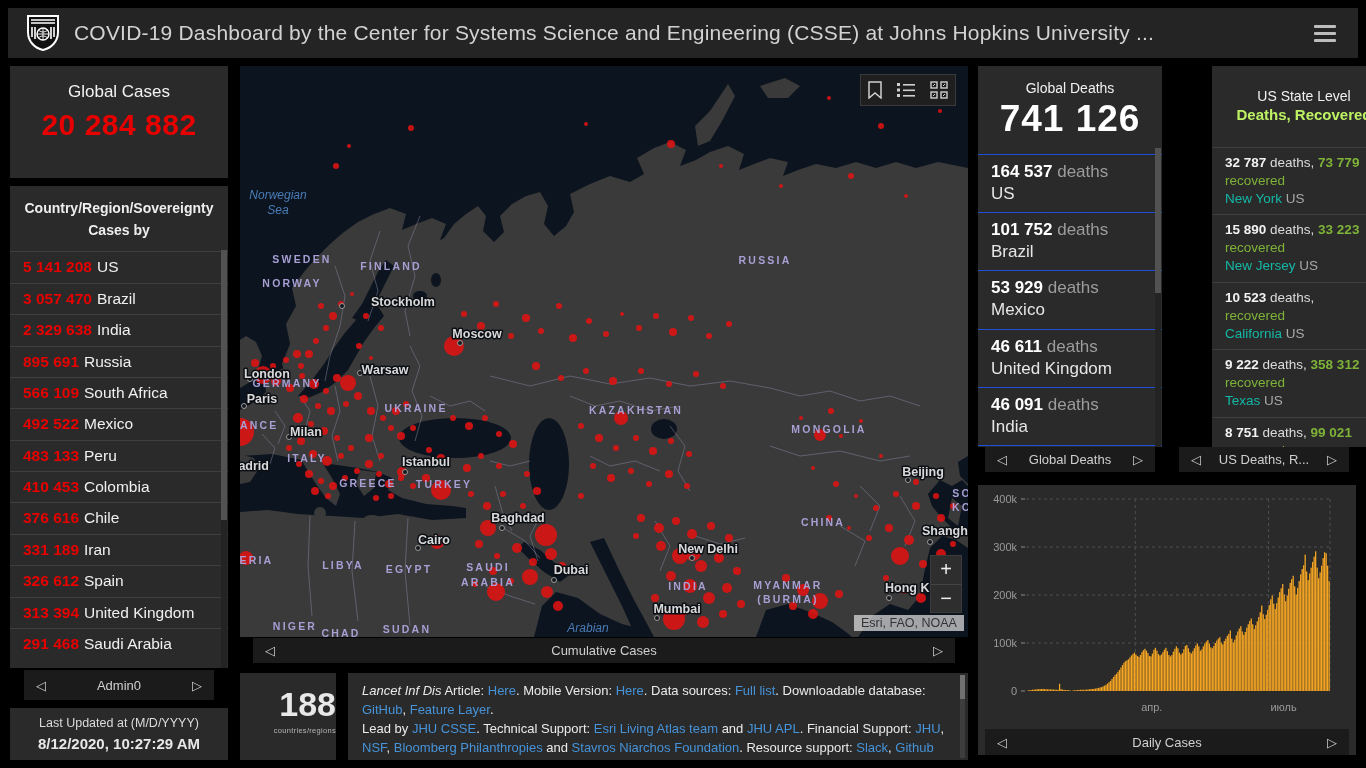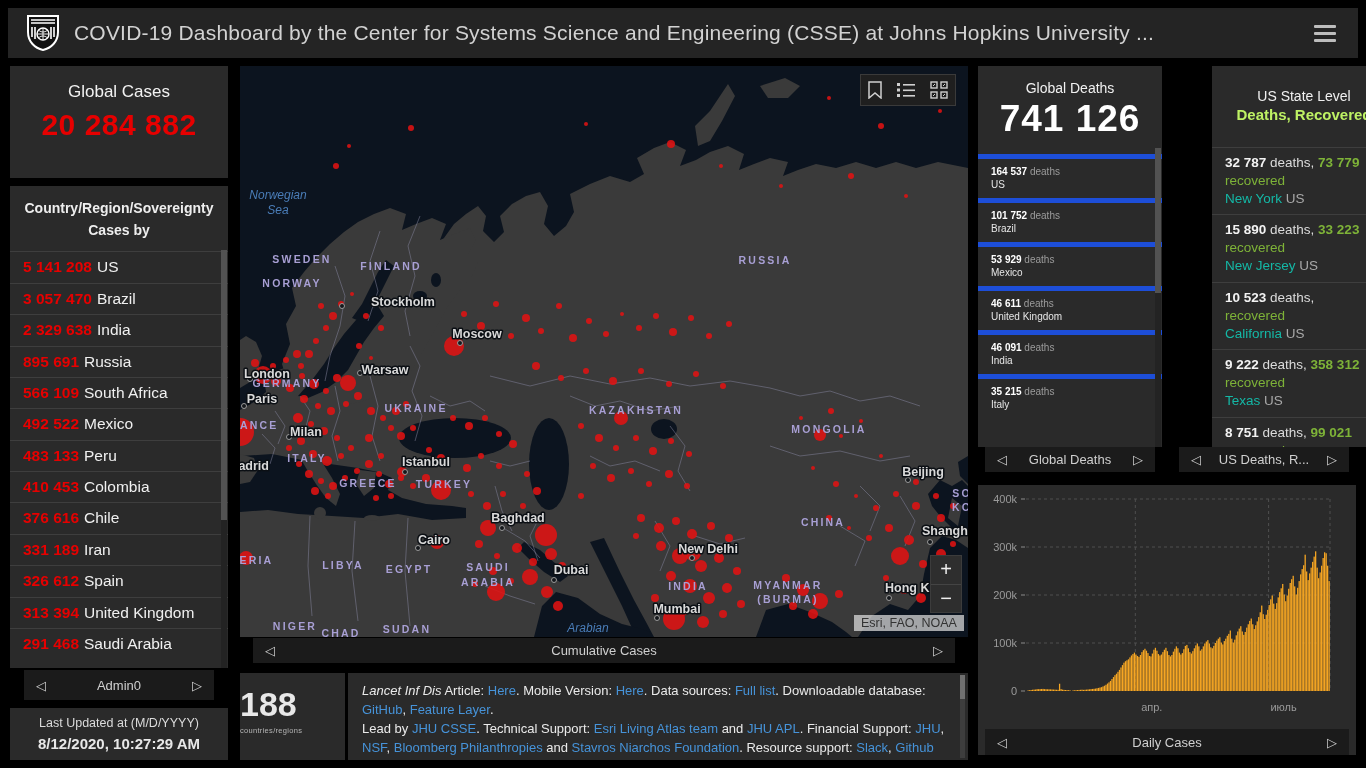--- a/index.html
+++ b/index.html
@@ -52,21 +52,21 @@
   .zbtn+.zbtn{border-top:1px solid #444}
   #attrib{position:absolute;left:614px;top:549px;background:rgba(222,222,222,.72);color:#333;
     font-size:12.5px;padding:1px 7px;white-space:nowrap}
   #map-bar{left:253px;top:638px;width:702px;height:25px}
 
   
   #deaths{left:978px;top:66px;width:184px;height:381px;overflow:hidden}
   #deaths .t{text-align:center;font-size:14px;color:#f0f0f0;padding-top:14px}
   #deaths .n{text-align:center;font-size:37px;font-weight:bold;color:#fff;margin-top:2px;letter-spacing:1px}
   #deaths-list{margin-top:14px}
-  .d-row{border-top:5px solid #1d4ed8;padding:6px 14px 7px 13px;font-size:10px;line-height:1.3}
+  .d-row{border-top:1px solid #1d4ed8;padding:6px 14px 7px 13px;font-size:17px;line-height:1.3}
   .d-row .v{font-weight:bold;color:#fff}
   .d-row .dl{color:#9c9c9c}
   .d-row .c{color:#e6e6e6}
   #deaths-bar{left:985px;top:447px;width:170px;height:25px}
 
   
   #us{left:1212px;top:66px;width:184px;height:381px;overflow:hidden}
   #us .t1{text-align:center;font-size:14px;color:#f0f0f0;padding-top:22px}
   #us .t2{text-align:center;font-size:15px;font-weight:bold;color:#bef264;margin-top:2px}
   #us-list{margin-top:24px}
@@ -78,21 +78,21 @@
   .u-row .st{color:#14b8a6}
   .u-row .us{color:#a8a8a8}
   #us-bar{left:1179px;top:447px;width:170px;height:25px}
 
   
   #chartp{left:978px;top:485px;width:378px;height:270px}
   #chart-bar{left:985px;top:729px;width:364px;height:26px}
   .axlab{fill:#9a9a9a;font-family:"Liberation Sans",sans-serif;font-size:11px}
 
   
-  #cnt{left:240px;top:673px;width:105px;height:87px;text-align:left}
+  #cnt{left:240px;top:673px;width:96px;height:87px;text-align:right}
   #cnt .n{font-size:34px;font-weight:bold;color:#e8e8e8;margin-top:12px}
   #cnt .s{font-size:7.5px;color:#b5b5b5;margin-top:2px;letter-spacing:.3px}
   #info{left:348px;top:673px;width:620px;height:87px;padding:8px 18px 0 14px;overflow:hidden;font-size:13px;line-height:19px;color:#eaeaea}
   #info .lnk{color:#4693d9;cursor:pointer}
   #info .it{font-style:italic}
   #info .bd{font-weight:bold}
 </style>
 </head>
 <body>
 

